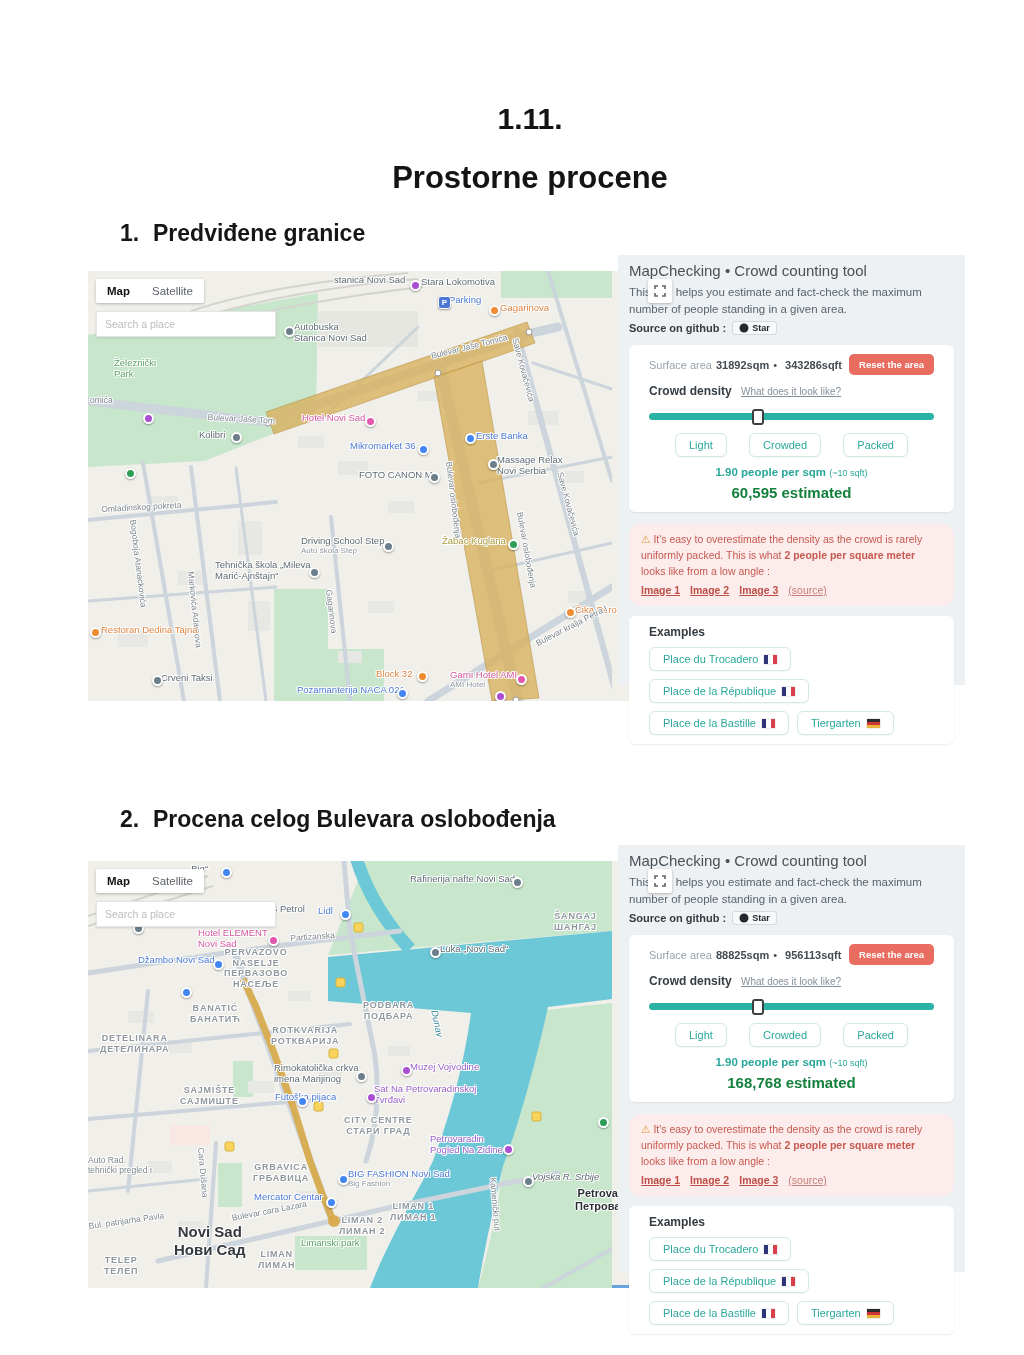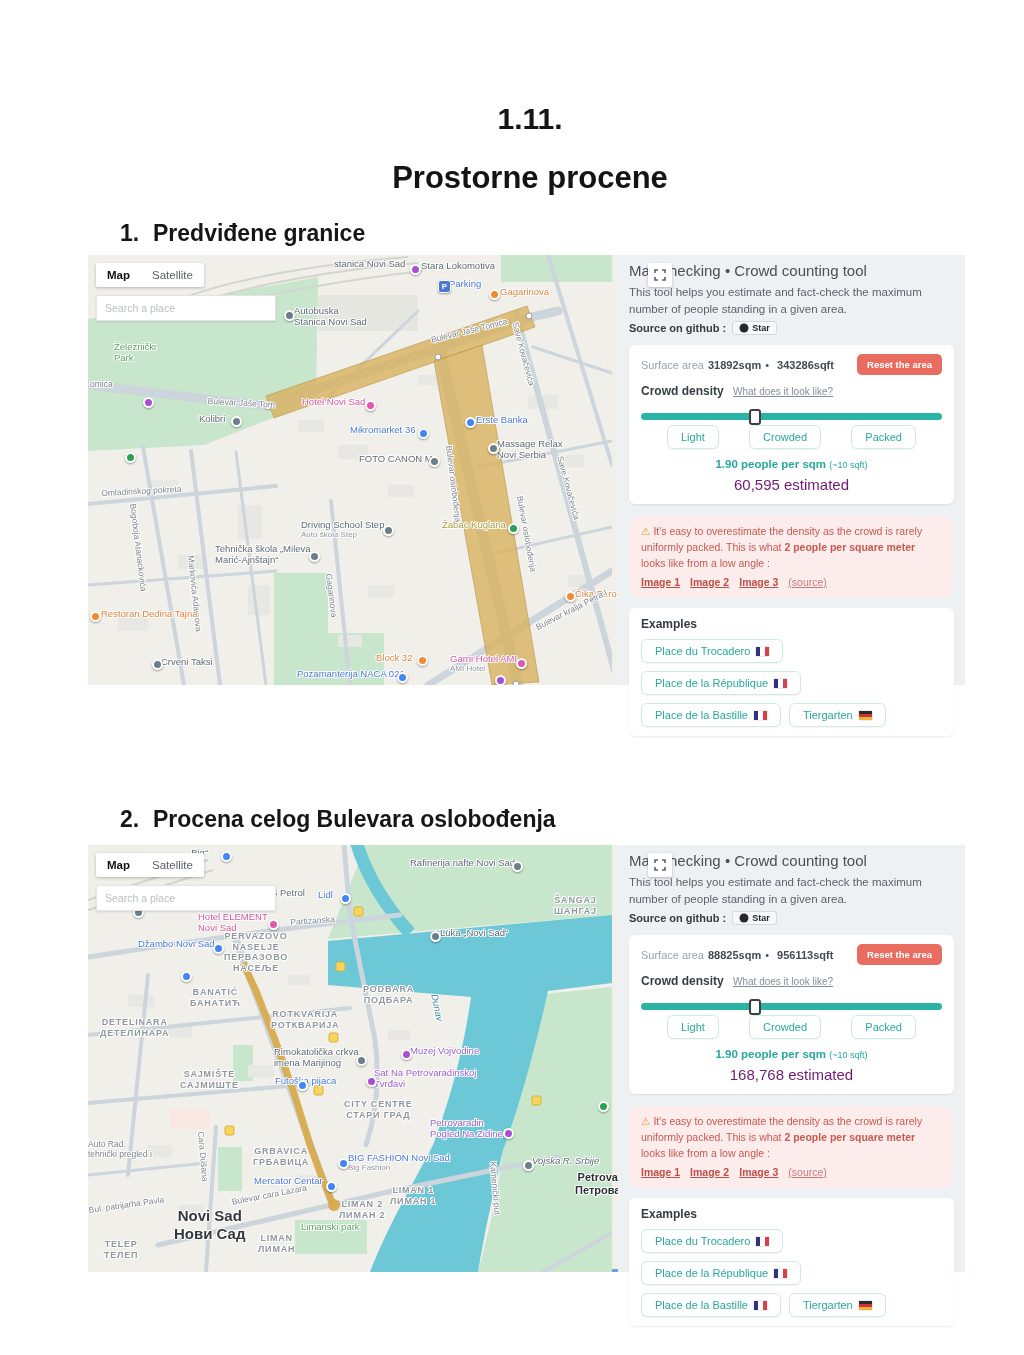--- a/index.html
+++ b/index.html
@@ -8,21 +8,21 @@
   .sec-num{position:absolute;top:102px;left:0;width:1060px;text-align:center;font-size:30px;font-weight:bold;color:#141414;}
   .doc-title{position:absolute;top:160px;left:0;width:1060px;text-align:center;font-size:31px;font-weight:bold;color:#141414;}
   .sec-head{position:absolute;left:120px;font-size:23px;font-weight:bold;color:#161616;display:flex;}
   .sec-head .num{width:33px;}
   #head1{top:220px;}
   #head2{top:806px;}
   
   .shot{position:absolute;left:88px;width:877px;}
   #shot1{top:255px;height:430px;}
   #shot2{top:845px;height:427px;}
-  .map{position:absolute;left:0;top:0;width:592px;height:100%;background:#f0efea;overflow:hidden;}
+  .map{position:absolute;left:0;top:16px;width:592px;height:100%;background:#f0efea;overflow:hidden;}
   #shot2 .map{box-shadow:inset -3px -3px 0 0 #6aa2dc;}
   .map svg.base{position:absolute;left:0;top:0;}
   
   .mlabel{position:absolute;white-space:pre-line;line-height:1.18;font-size:9.5px;transform-origin:0 0;
     text-shadow:1px 0 #fff,-1px 0 #fff,0 1px #fff,0 -1px #fff,1px 1px #fff,-1px -1px #fff;}
   .mlabel .sub{display:block;font-size:8px;color:#8d969d;font-weight:normal;}
   .poi{color:#5d6a73;}
   .poi-blue{color:#4a78d4;}
   .poi-pink{color:#d3569f;}
   .poi-orange{color:#dd8340;}
@@ -53,38 +53,38 @@
   .search::placeholder{color:#b9bdc1;}
   .fsbtn{position:absolute;right:8px;top:8px;width:24px;height:24px;background:#fff;border-radius:2px;box-shadow:0 1px 3px rgba(0,0,0,.25);
     display:flex;align-items:center;justify-content:center;z-index:5;cursor:pointer;}
   
   .panel{position:absolute;left:530px;right:0;top:0;bottom:0;background:#eef1f4;padding:5px 11px;box-sizing:border-box;}
   .p-title{font-size:15px;color:#4a5056;margin:2px 0 5px 0;font-weight:normal;}
   .p-desc{font-size:11.5px;color:#5a646d;line-height:1.45;margin:0 0 4px 0;}
   .src-row{font-size:11px;color:#343b41;font-weight:bold;display:flex;align-items:center;gap:6px;}
   .star-badge{display:inline-flex;align-items:center;gap:3px;background:#f6f8fa;border:1px solid #d5d9dd;border-radius:3px;
     padding:1px 6px;font-size:9px;color:#24292f;cursor:pointer;}
-  .card{background:#fff;border-radius:6px;box-shadow:0 1px 2px rgba(0,0,0,.08);padding:9px 12px;margin-top:10px;}
+  .card{background:#fff;border-radius:6px;box-shadow:0 1px 2px rgba(0,0,0,.08);padding:9px 20px;margin-top:10px;}
   .surface-row{font-size:11px;color:#99a2ab;display:flex;align-items:center;}
   .surface-row b{color:#424a52;margin-left:4px;}
   .surface-row .dot{margin:0 4px;color:#424a52;}
   .reset-btn{margin-left:auto;background:#e96c60;color:#fff;font-size:9.5px;font-weight:bold;border:none;border-radius:5px;
     padding:5px 10px;cursor:pointer;font-family:"Liberation Sans",sans-serif;}
   .dens-row{margin-top:9px;font-size:12px;color:#353d44;}
   .dens-row b{font-weight:bold;}
   .dens-link{font-size:10px;color:#848f99;text-decoration:underline;margin-left:6px;cursor:pointer;}
   .slider{position:relative;margin-top:11px;height:16px;}
   .slider .track{position:absolute;left:0;right:0;top:4px;height:7px;background:#2bb3a6;border-radius:4px;cursor:pointer;}
   .slider .handle{position:absolute;left:36%;top:0;width:12px;height:16px;background:#fff;border:2px solid #3d4043;border-radius:3px;cursor:grab;box-sizing:border-box;}
-  .dbtns{display:flex;justify-content:space-between;padding:0 26px;margin-top:0;}
+  .dbtns{display:flex;justify-content:space-between;padding:0 26px;margin-top:8px;}
   .tealbtn{font-size:11px;color:#2aa79b;background:#fff;border:1px solid #cfe9e5;border-radius:6px;padding:5px 13px;cursor:pointer;
     box-shadow:0 1px 1px rgba(0,0,0,.04);font-family:"Liberation Sans",sans-serif;}
   .per-sqm{text-align:center;margin-top:9px;font-size:11.5px;color:#2aa79b;font-weight:bold;}
   .per-sqm .note{font-size:9px;font-weight:normal;}
-  .estimated{text-align:center;font-size:15px;font-weight:normal;color:#701a75;margin-top:6px;padding-bottom:2px;}
+  .estimated{text-align:center;font-size:15px;font-weight:bold;color:#15803d;margin-top:6px;padding-bottom:2px;}
   .warn{background:#fcecec;border-radius:12px;padding:8px 12px;margin-top:12px;font-size:10.5px;color:#c65a50;line-height:1.5;}
   .warn .wicon{color:#e2a13c;margin-right:3px;}
   .warn b{font-weight:bold;}
   .wlinks{margin-top:3px;}
   .wlink{color:#bd4f46;font-weight:bold;text-decoration:underline;margin-right:10px;cursor:pointer;}
   .wsrc{color:#c87d76;text-decoration:underline;cursor:pointer;}
   .ex-title{font-size:12px;font-weight:bold;color:#343b41;}
   .exbtns{display:flex;flex-wrap:wrap;gap:8px;margin-top:8px;}
   .exbtn{display:inline-flex;align-items:center;gap:6px;}
   .exbtn .flag{width:13px;height:9px;box-shadow:0 0 1px rgba(0,0,0,.45);display:inline-block;}

